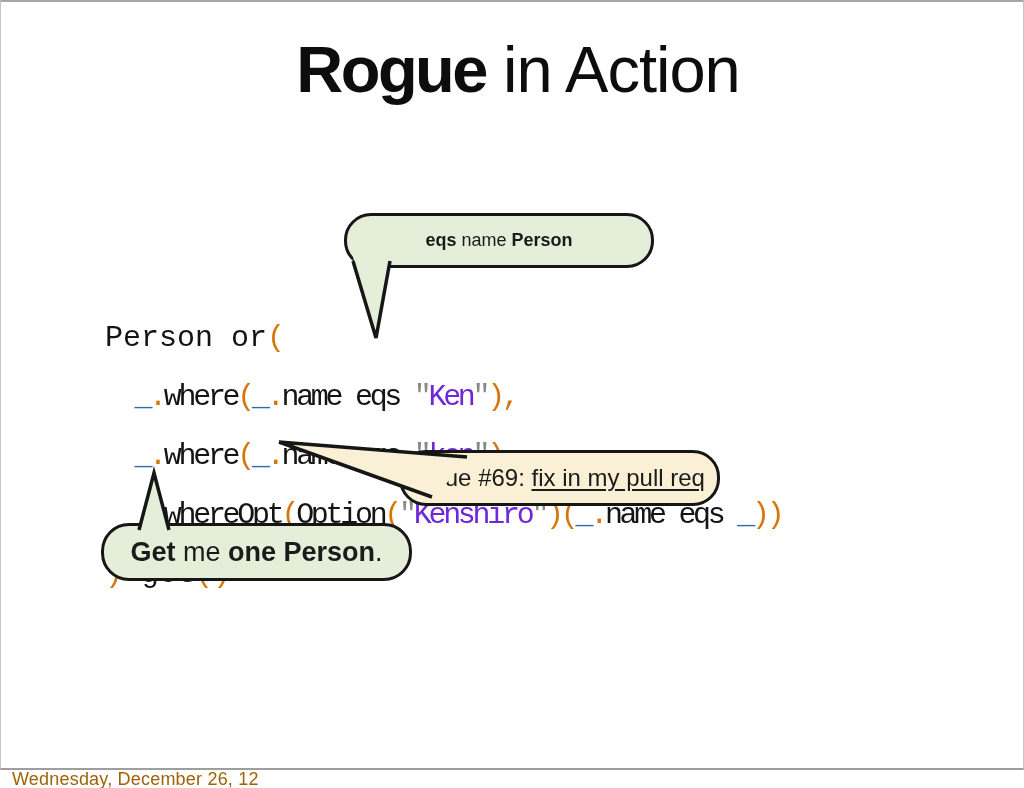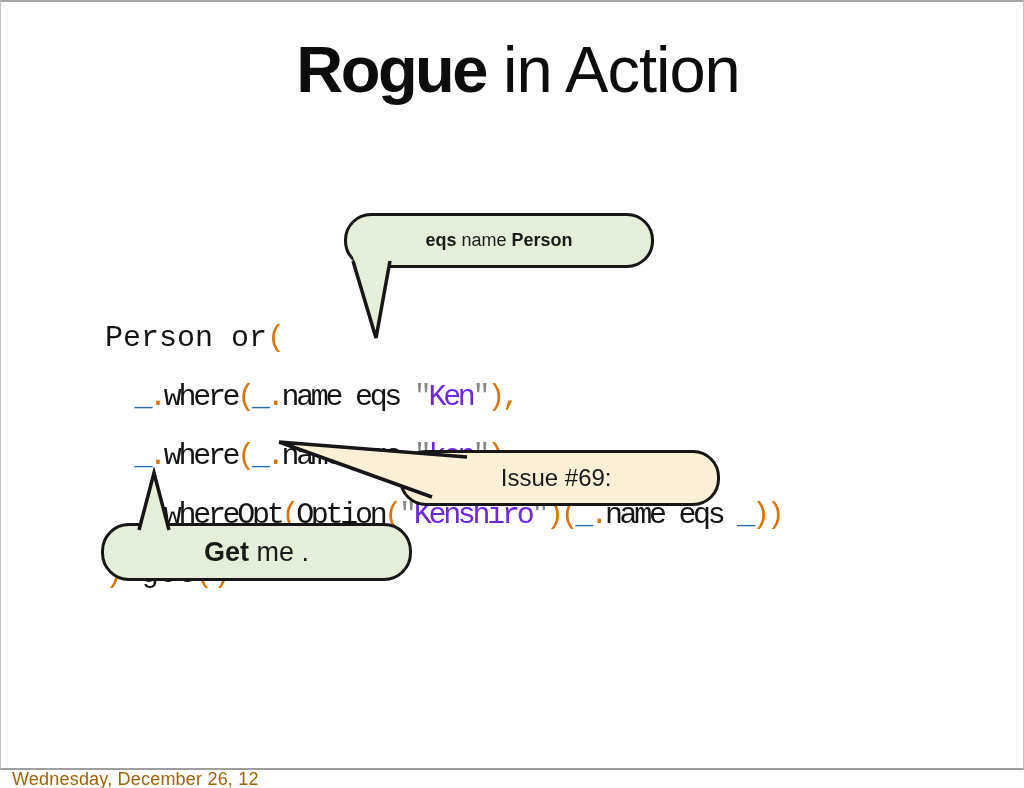--- a/index.html
+++ b/index.html
@@ -58,23 +58,23 @@
 
   <div class="bubble bubble-eqs"><span class="seg-b">eqs</span><span> name </span><span class="seg-b">Person</span></div>
 
   <pre class="code"><div class="code-line"><span class="tk-k">Person or</span><span class="tk-o">(</span></div>
 <div class="code-line tight"><span class="tk-k">  </span><span class="tk-b">_</span><span class="tk-o">.</span><span class="tk-k">where</span><span class="tk-o">(</span><span class="tk-b">_</span><span class="tk-o">.</span><span class="tk-k">name eqs </span><span class="tk-q">"</span><span class="tk-g">Ken</span><span class="tk-q">"</span><span class="tk-o">),</span></div>
 <div class="code-line tight"><span class="tk-k">  </span><span class="tk-b">_</span><span class="tk-o">.</span><span class="tk-k">where</span><span class="tk-o">(</span><span class="tk-b">_</span><span class="tk-o">.</span><span class="tk-k">name eqs </span><span class="tk-q">"</span><span class="tk-g">ken</span><span class="tk-q">"</span><span class="tk-o">)</span></div>
 <div class="code-line tight"><span class="tk-k">  </span><span class="tk-b">_</span><span class="tk-o">.</span><span class="tk-k">whereOpt</span><span class="tk-o">(</span><span class="tk-k">Option</span><span class="tk-o">(</span><span class="tk-q">"</span><span class="tk-g">Kenshiro</span><span class="tk-q">"</span><span class="tk-o">)(</span><span class="tk-b">_</span><span class="tk-o">.</span><span class="tk-k">name eqs </span><span class="tk-b">_</span><span class="tk-o">))</span></div>
 <div class="code-line"><span class="tk-o">)</span><span class="tk-k"> get</span><span class="tk-o">()</span></div>
 </pre>
 
-  <div class="bubble bubble-issue"><span>Issue #69: </span></div>
+  <div class="bubble bubble-issue"><span>Issue #69: </span><span class="seg-u">fix in my pull req</span></div>
 
-  <div class="bubble bubble-get"><span class="seg-b">Get</span><span> me </span><span>.</span></div>
+  <div class="bubble bubble-get"><span class="seg-b">Get</span><span> me </span><span class="seg-b">one Person</span><span>.</span></div>
 
   <svg class="tails" width="1024" height="768" viewBox="0 0 1024 768">
 
     <g>
       <polygon points="352,255 390,255 375,337" fill="#e4eed9"></polygon>
       <path d="M352,259 L375,336 L389,259" fill="none" stroke="#161616" stroke-width="3.5"></path>
     </g>
 
     <g>
       <polygon points="278,439 468,455 432,497" fill="#faf0d6"></polygon>

